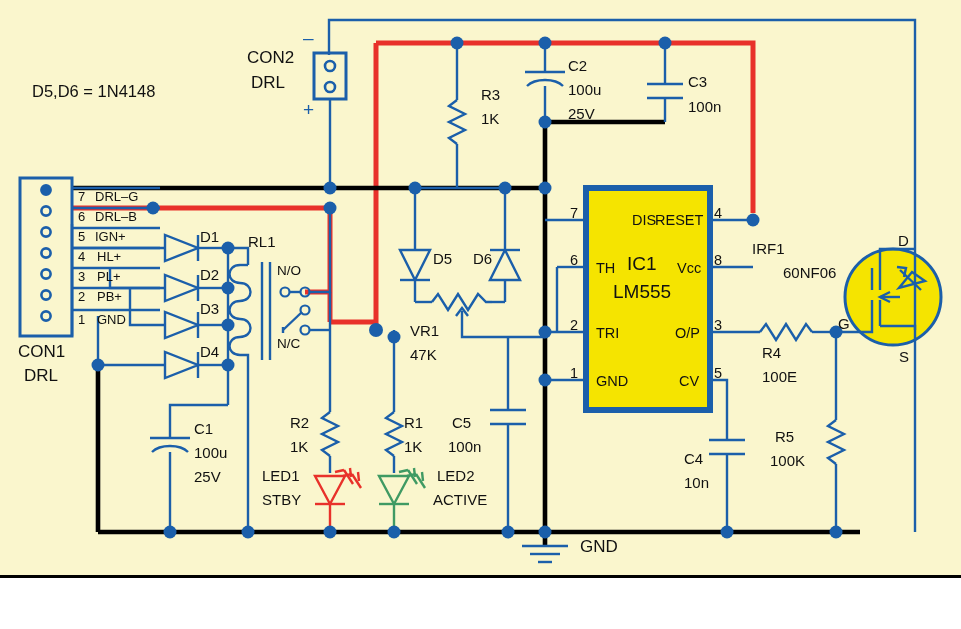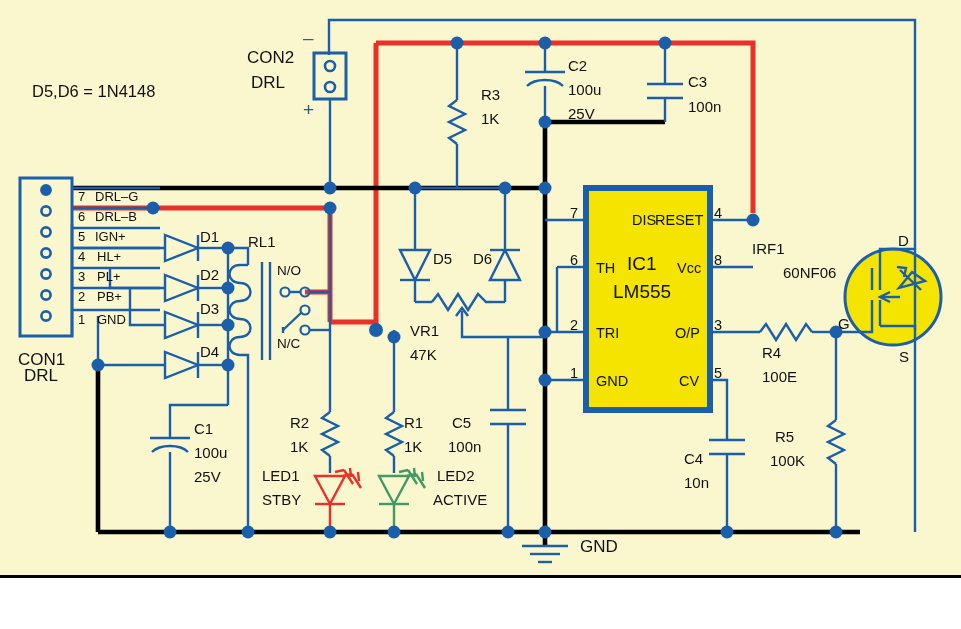--- a/index.html
+++ b/index.html
@@ -347,21 +347,21 @@
       </g>
     </svg>
 
     <div class="lbl note" style="left:32px;top:82px;">D5,D6 = 1N4148</div>
 
     <div class="lbl big" style="left:247px;top:48px;">CON2</div>
     <div class="lbl big" style="left:251px;top:73px;">DRL</div>
     <div class="lbl sign" style="left:303px;top:27px;">–</div>
     <div class="lbl sign" style="left:303px;top:99px;">+</div>
 
-    <div class="lbl big" style="left:18px;top:342px;margin-top:8px;">CON1</div>
+    <div class="lbl big" style="left:18px;top:342px;">CON1</div>
     <div class="lbl big" style="left:24px;top:366px;">DRL</div>
 
     <div class="lbl pin" style="left:78px;top:189px;">7</div>
     <div class="lbl pin" style="left:95px;top:189px;">DRL–G</div>
     <div class="lbl pin" style="left:78px;top:209px;">6</div>
     <div class="lbl pin" style="left:95px;top:209px;">DRL–B</div>
     <div class="lbl pin" style="left:78px;top:229px;">5</div>
     <div class="lbl pin" style="left:95px;top:229px;">IGN+</div>
     <div class="lbl pin" style="left:78px;top:249px;">4</div>
     <div class="lbl pin" style="left:97px;top:249px;">HL+</div>

